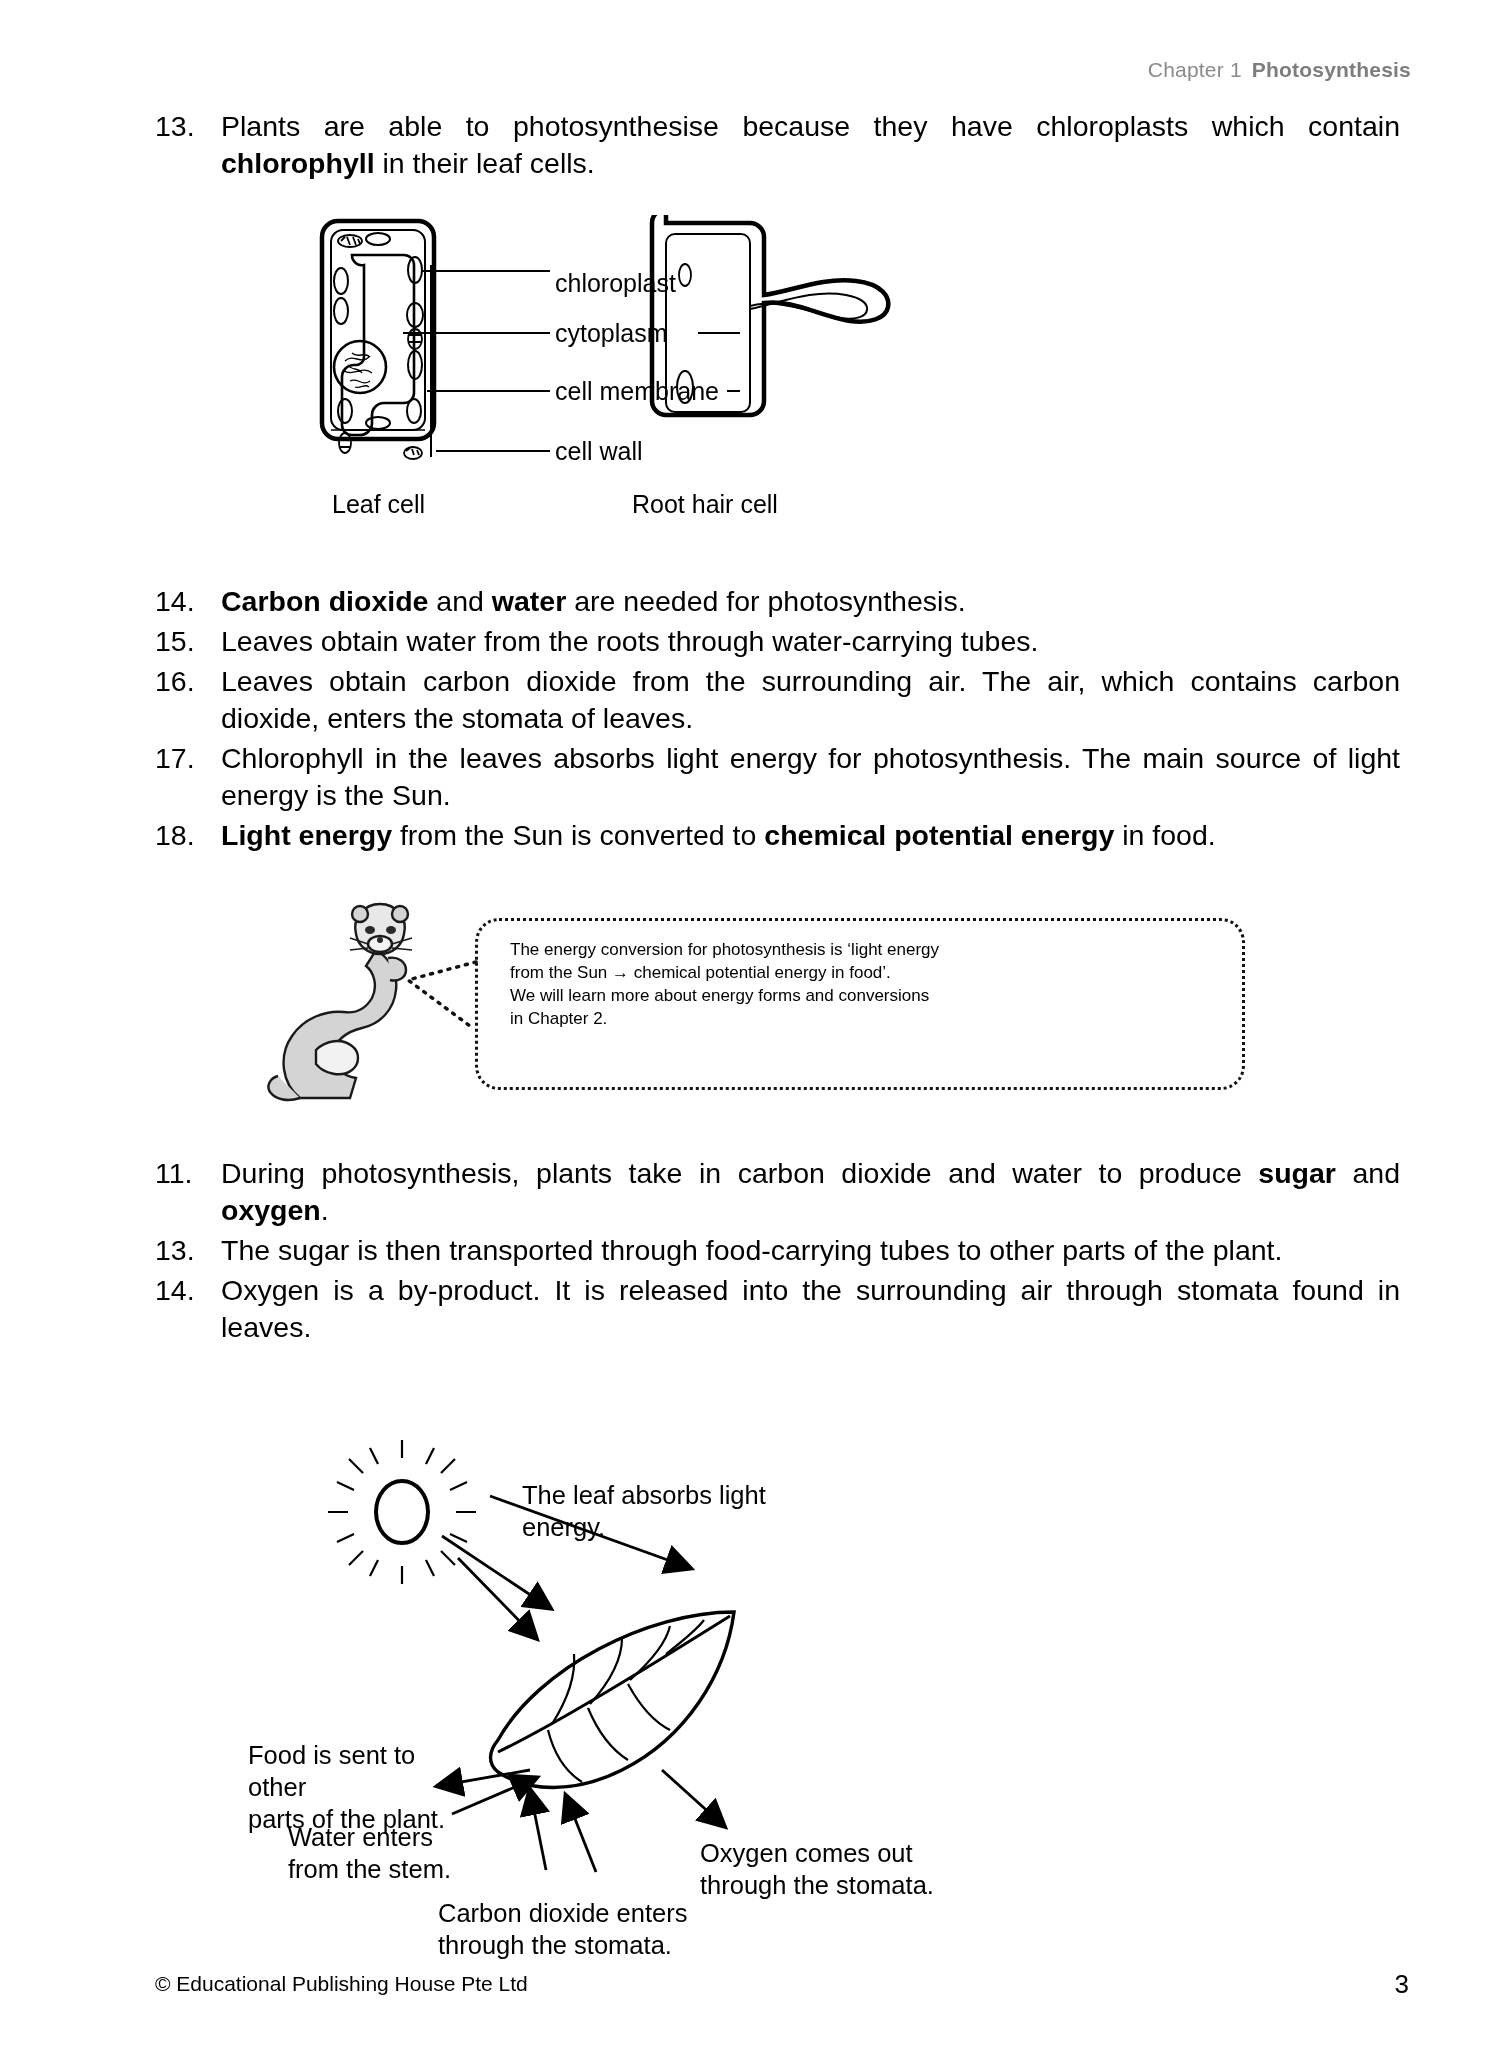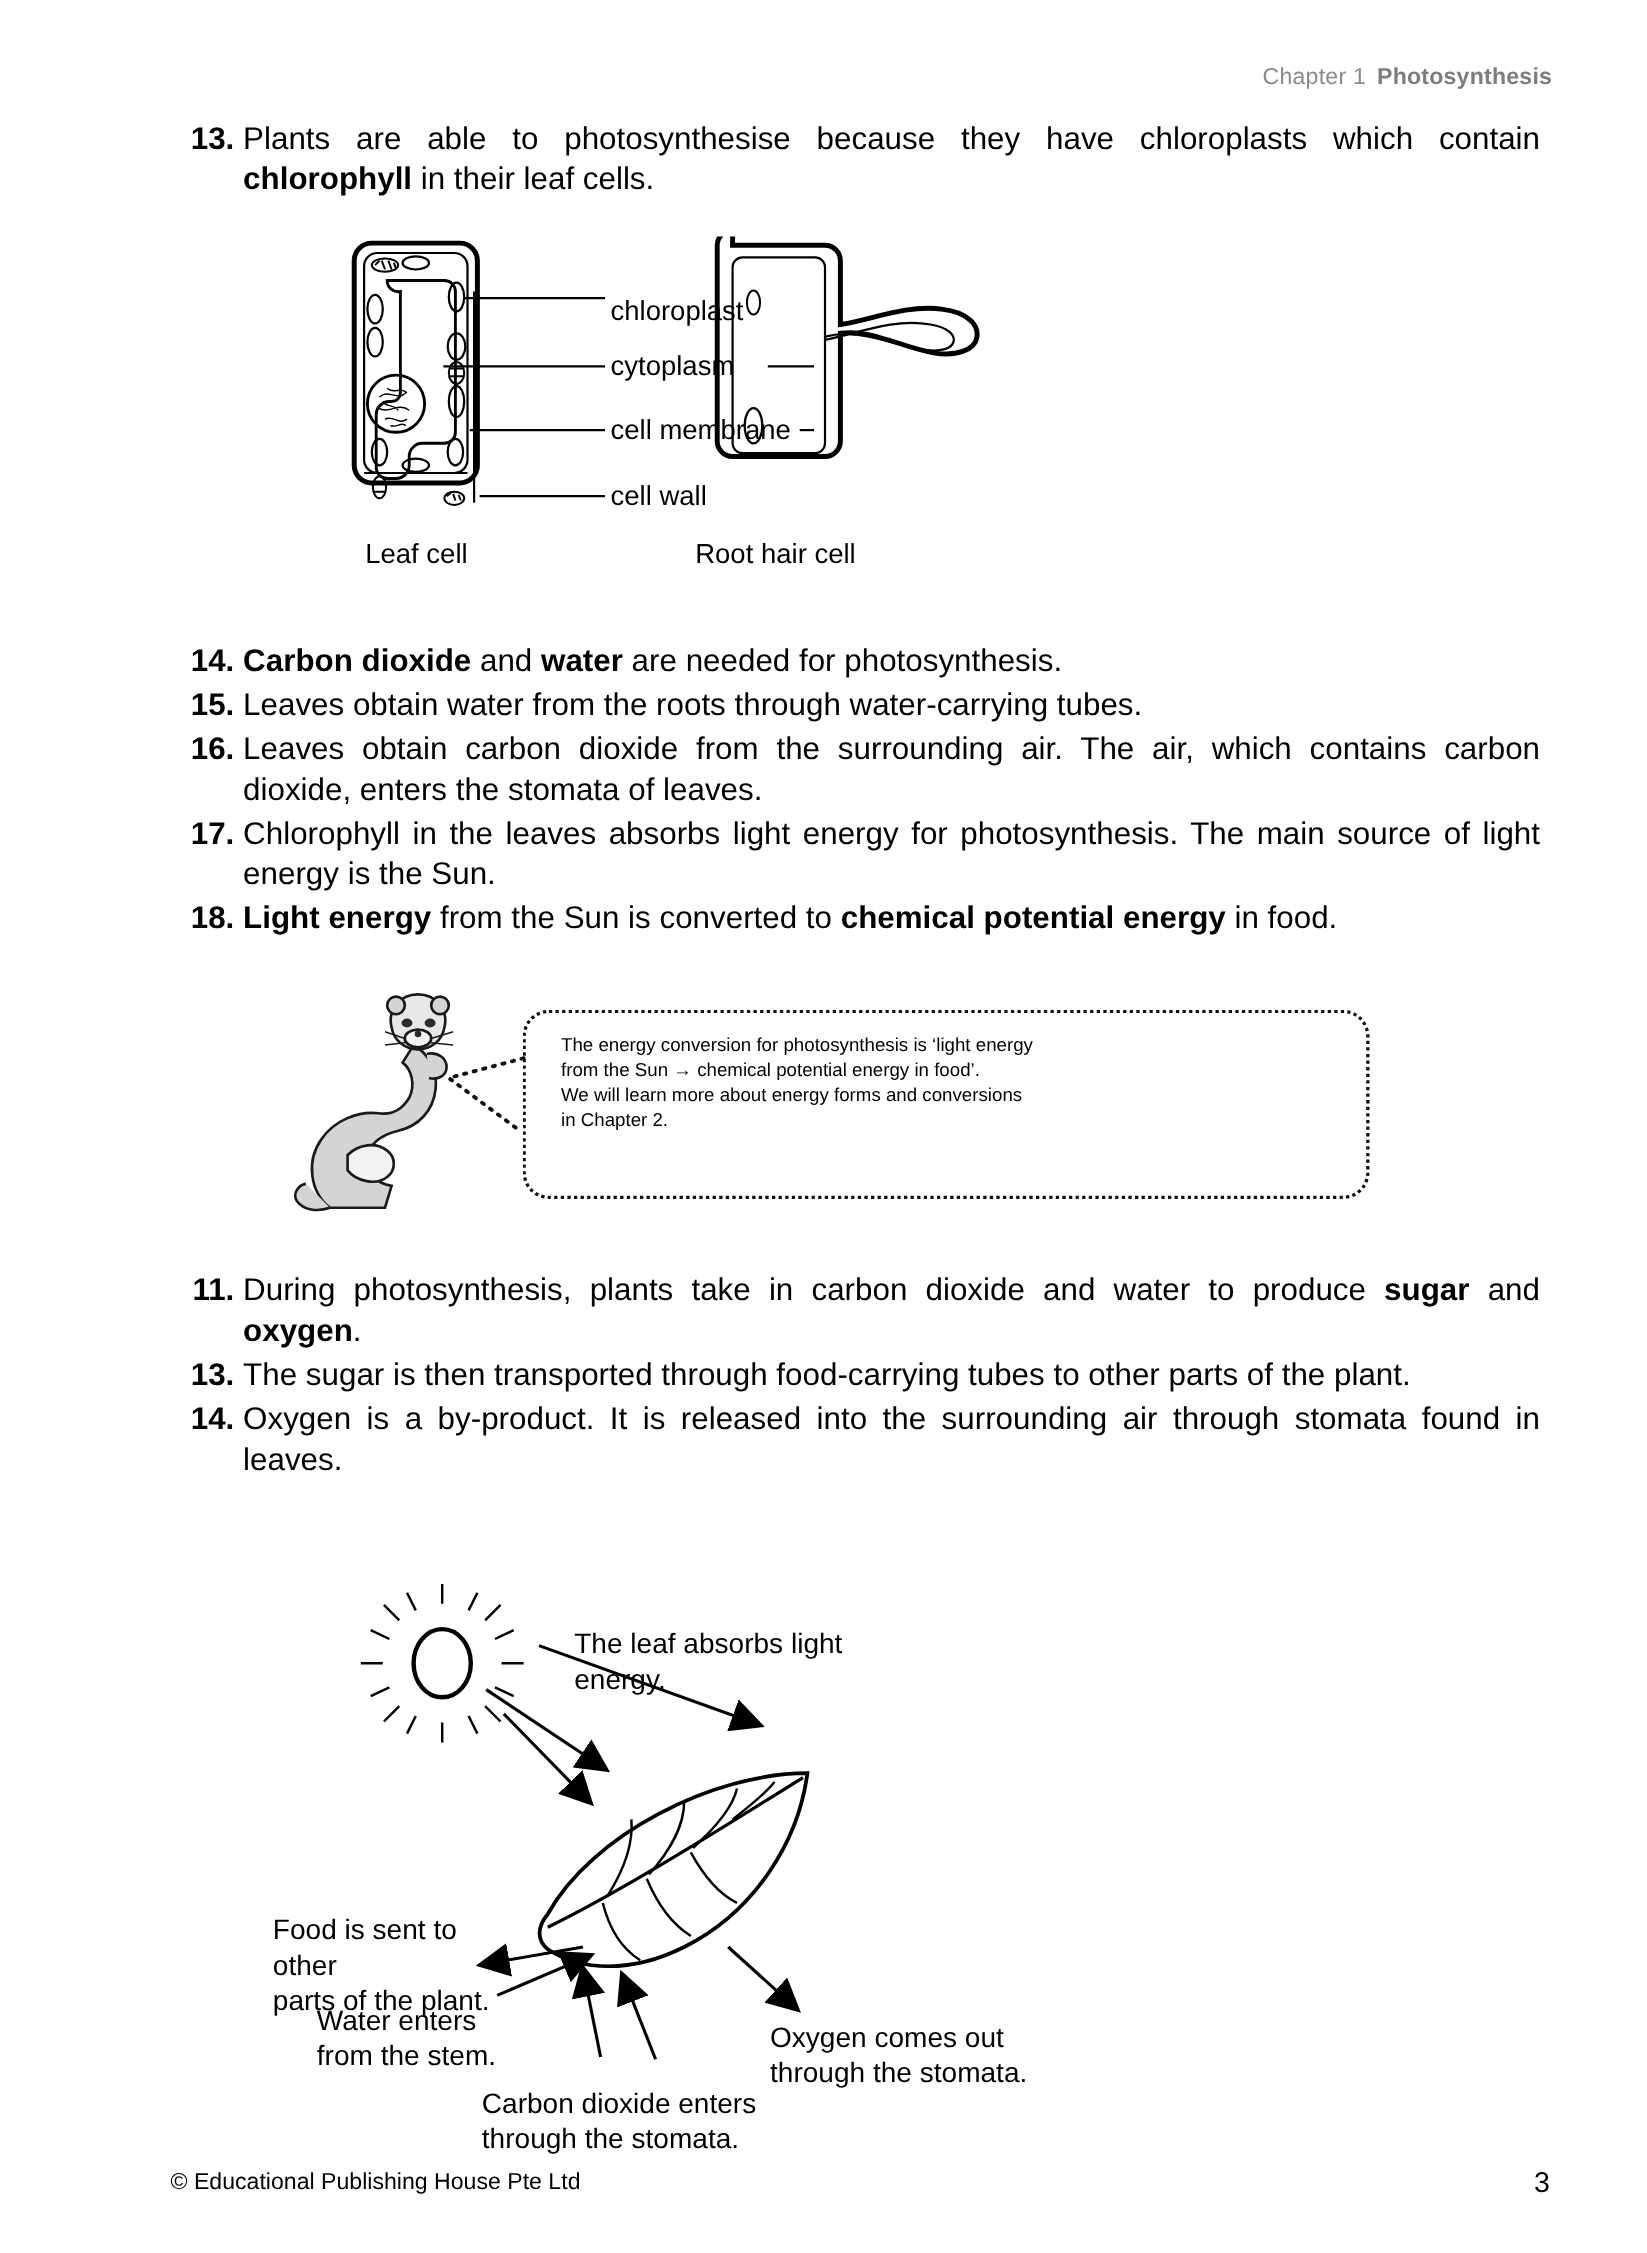--- a/index.html
+++ b/index.html
@@ -23,23 +23,22 @@
   ol.items { list-style:none; margin:0; padding:0; }
   li.item {
     position:relative;
     padding-left:66px;
     font-size:28.5px;
     line-height:1.30;
     margin-bottom:3px;
   }
   li.item .num {
     position:absolute; left:0; top:0;
-    width:58px; text-align:right;
+    width:58px; text-align:left;
     font-size:28.5px;
-    font-weight:bold;
   }
   .just { text-align:justify; }
   b, .b { font-weight:bold; }
 
   .block-a { position:absolute; left:155px; top:108px; width:1245px; }
   .block-b { position:absolute; left:155px; top:583px; width:1245px; }
   .block-c { position:absolute; left:155px; top:1155px; width:1245px; }
 
   
   .celldiag { position:absolute; left:300px; top:215px; width:620px; height:330px; }

